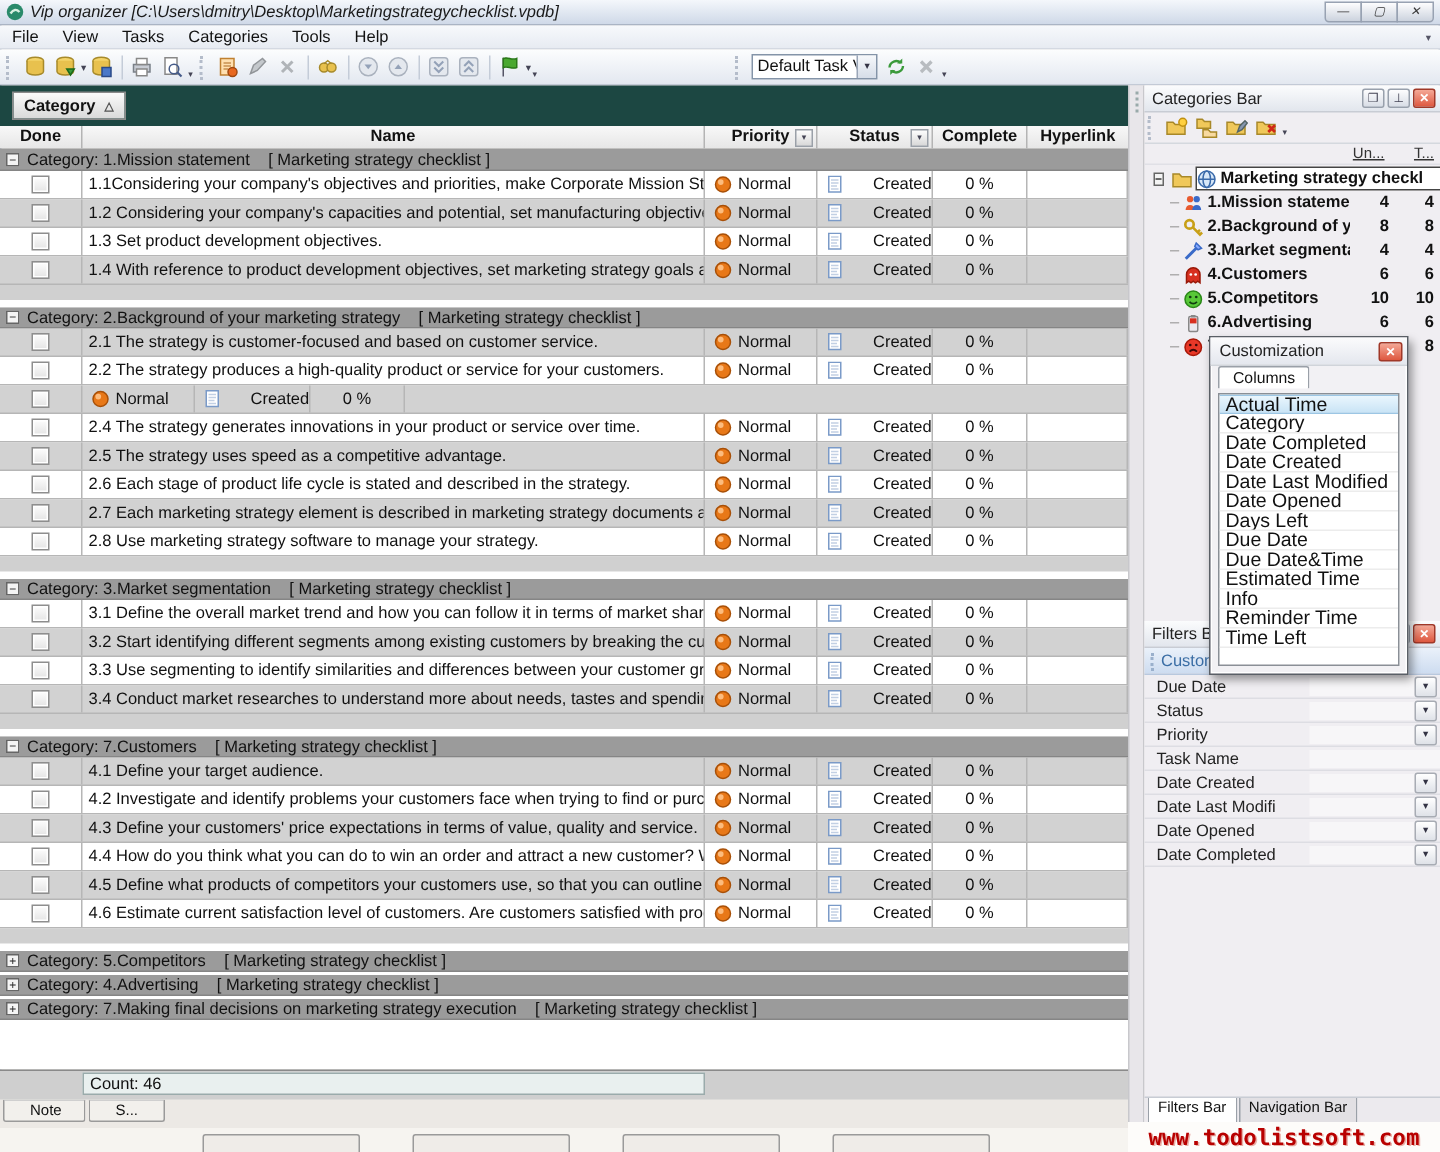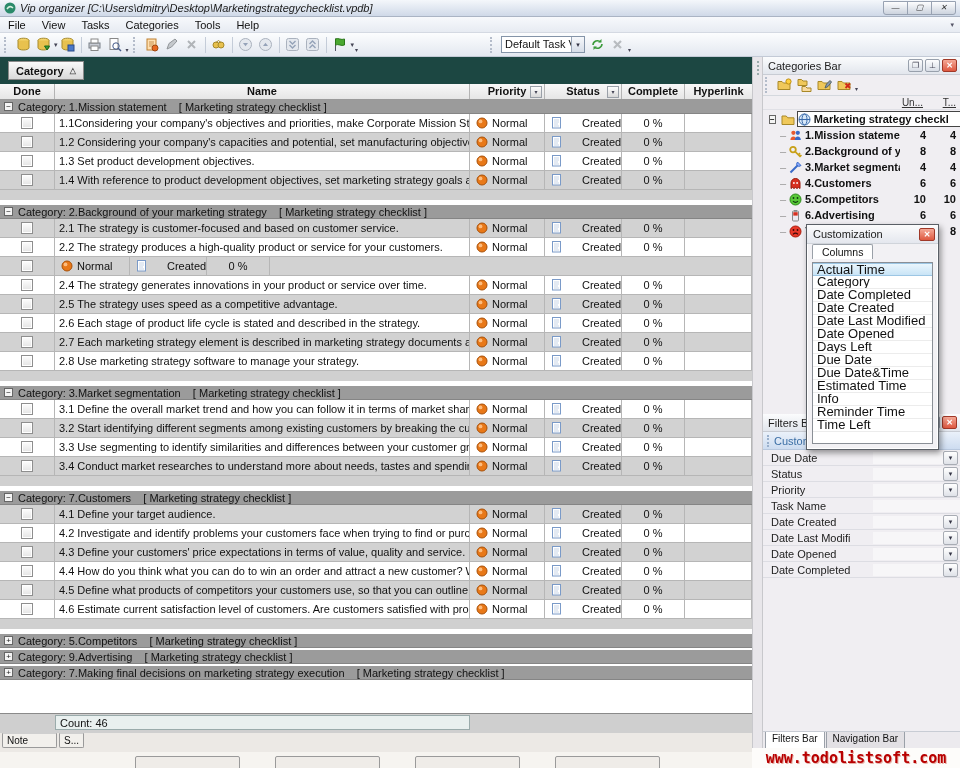--- a/index.html
+++ b/index.html
@@ -59,21 +59,21 @@
   .c-pri  { width:75px; padding-left:6px; gap:4px; }
   .c-status{ width:77px; padding-left:6px; gap:20px; }
   .c-comp { width:63px; justify-content:center; }
   .c-hyp  { flex:1; }
   .cb { width:12px; height:12px; border:1px solid #8e8e8e; background:linear-gradient(#fdfdfd,#e4e4e4); box-shadow:inset 0 0 0 1px #fff; }
   .gsep { height:15px; background:#d0d0d0; border-bottom:5px solid #fff; }
   .ticon { display:inline-flex; align-items:center; }
   .count-row { position:absolute; left:0; top:713px; width:752px; height:32px; background:#cfcfcf; border-top:1px solid #8a8a8a; border-bottom:1px solid #9a9a9a; }
   .count-box { position:absolute; left:55px; top:1px; width:415px; height:15px; background:#e9f0ef; border:1px solid #9aabab; line-height:14px; padding-left:4px; }
   .note-tabs { position:absolute; left:0; top:733px; width:752px; height:19px; display:flex; align-items:flex-start; padding-left:2px; background:#ece9e5; }
-  .ntab { border:1px solid #9a9a9a; border-top:1px solid #cfcfcf; background:#f2f0ec; font-size:10px; padding:1px 4px; margin-right:2px; border-radius:0 0 2px 2px; }
+  .ntab { border:1px solid #9a9a9a; border-top:1px solid #cfcfcf; background:#f2f0ec; font-size:10px; padding:1px 17px; margin-right:2px; border-radius:0 0 2px 2px; }
   .ntab.first { width:55px; }
   .bottom-strip { position:absolute; left:0; top:752px; width:960px; height:16px; background:#f6f4f0; overflow:hidden; }
   .ghostbtn { position:absolute; top:4px; height:14px; width:105px; border:1px solid #9a9a9a; border-radius:2px; background:#efece8; }
 
   
   .splitter { position:absolute; left:752px; top:57px; width:11px; height:695px; background:#e8e6ea; border-left:1px solid #c8c8cc; border-right:1px solid #c8c8cc; }
   .splitter .dots { margin:4px auto 0; width:2px; height:14px; border-left:2px dotted #9aa; }
 
   
   #panel { position:absolute; left:763px; top:57px; width:197px; height:695px; background:#f0eef2; }
@@ -887,21 +887,21 @@
         <span class="c-hyp"></span>
       </div>
       <div class="gsep"></div>
       <div class="group-row">
         <span class="expbox">+</span>
         <span class="glabel">Category: 5.Competitors    [ Marketing strategy checklist ]</span>
       </div>
       <div class="ggap"></div>
       <div class="group-row">
         <span class="expbox">+</span>
-        <span class="glabel">Category: 9.Advertising    [ Marketing strategy checklist ]</span>
+        <span class="glabel">Category: 4.Advertising    [ Marketing strategy checklist ]</span>
       </div>
       <div class="ggap"></div>
       <div class="group-row">
         <span class="expbox">+</span>
         <span class="glabel">Category: 7.Making final decisions on marketing strategy execution    [ Marketing strategy checklist ]</span>
       </div>
       <div class="ggap"></div>
     </div>
 
   <div class="count-row">

